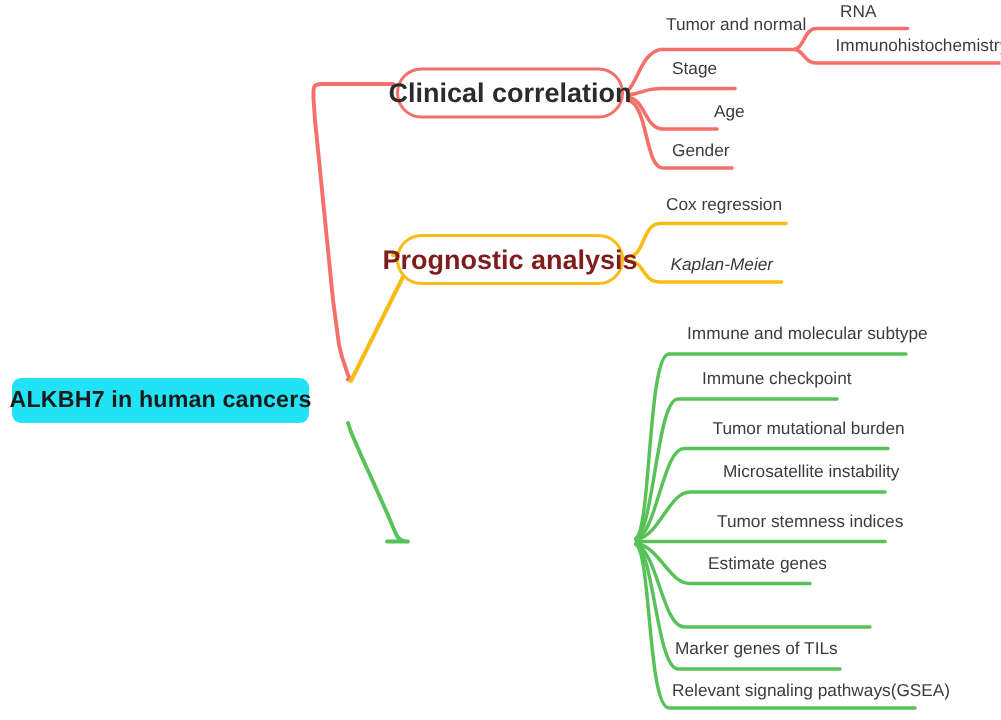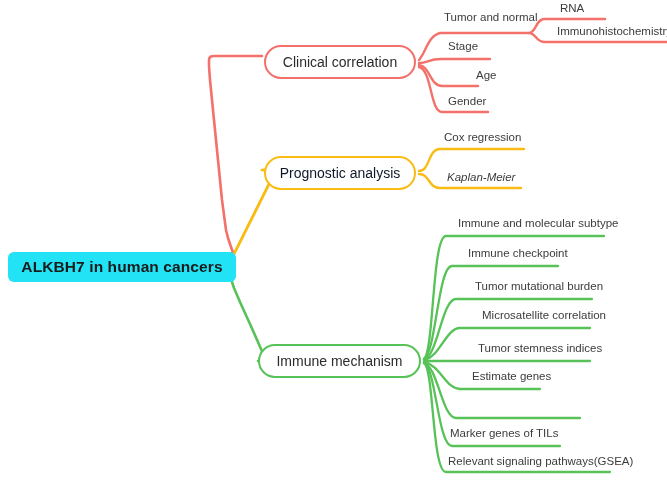--- a/index.html
+++ b/index.html
@@ -25,21 +25,21 @@
     top: 0; left: 0;
     width: 667px;
     height: 480px;
     pointer-events: none;
   }
   
   .root-node {
     position: absolute;
     left: 8px;
     top: 252px;
-    width: 228px;
+    width: 198px;
     height: 30px;
     border-radius: 6px;
     display: flex;
     align-items: center;
     justify-content: center;
     box-sizing: border-box;
   }
   .root-node .root-label {
     font-size: 15.5px;
     font-weight: bold;
@@ -53,22 +53,22 @@
     height: 34px;
     border-radius: 17px;
     border: 2px solid #000;
     background: #ffffff;
     display: flex;
     align-items: center;
     justify-content: center;
     box-sizing: border-box;
   }
   .branch-node .branch-label {
-    font-size: 14px;
-    font-weight: normal;
+    font-size: 18px;
+    font-weight: bold;
     color: #2b2b2b;
     white-space: nowrap;
   }
   #branch-clinical  { left: 264px; top: 45px;  width: 152px; }
   #branch-prognostic{ left: 264px; top: 156px; width: 152px; }
   #branch-immune    { left: 258px; top: 344px; width: 163px; }
 
   
   .leaf {
     position: absolute;
@@ -131,26 +131,23 @@
 
   <div class="root-node" id="root-node" style="background: rgb(34, 227, 245);">
     <span class="root-label" style="color: rgb(26, 26, 26);">ALKBH7 in human cancers</span>
   </div>
 
   <div class="branch-node" id="branch-clinical" style="border-color: rgb(244, 112, 106);">
     <span class="branch-label" style="color: rgb(43, 43, 43);">Clinical correlation</span>
   </div>
 
   <div class="branch-node" id="branch-prognostic" style="border-color: rgb(249, 188, 21);">
-    <span class="branch-label" style="color: #0f172a;">Prognostic analysis</span>
+    <span class="branch-label" style="color: #7f1d1d;">Prognostic analysis</span>
   </div>
 
-  <div class="branch-node" id="branch-immune" style="border-color: rgb(87, 194, 87);">
-    <span class="branch-label" style="color: rgb(43, 43, 43);">Immune mechanism</span>
-  </div>
 
   <div class="leaf" style="left: 444px; top: 12px; color: rgb(60, 60, 60);">Tumor and normal</div>
 
   <div class="leaf leaf-l3" style="left: 560px; top: 3px; color: rgb(60, 60, 60);">RNA</div>
 
   <div class="leaf leaf-l3" style="left: 557px; top: 26px; color: rgb(60, 60, 60);">Immunohistochemistry</div>
 
   <div class="leaf" style="left: 448px; top: 41px; color: rgb(60, 60, 60);">Stage</div>
 
   <div class="leaf" style="left: 448px; top: 70px; color: rgb(60, 60, 60); margin-left: 28px;">Age</div>
@@ -160,21 +157,21 @@
   <div class="leaf" style="left: 444px; top: 132px; color: rgb(60, 60, 60);">Cox regression</div>
 
   <div class="leaf" style="left: 447px; top: 172px; color: rgb(60, 60, 60); font-style: italic;">Kaplan-Meier</div>
 
   <div class="leaf" style="left: 458px; top: 218px; color: rgb(60, 60, 60);">Immune and molecular subtype</div>
 
   <div class="leaf" style="left: 468px; top: 248px; color: rgb(60, 60, 60);">Immune checkpoint</div>
 
   <div class="leaf" style="left: 475px; top: 281px; color: rgb(60, 60, 60);">Tumor mutational burden</div>
 
-  <div class="leaf" style="left: 482px; top: 310px; color: rgb(60, 60, 60);">Microsatellite correlation</div>
+  <div class="leaf" style="left: 482px; top: 310px; color: rgb(60, 60, 60);">Microsatellite instability</div>
 
   <div class="leaf" style="left: 478px; top: 343px; color: rgb(60, 60, 60);">Tumor stemness indices</div>
 
   <div class="leaf" style="left: 472px; top: 371px; color: rgb(60, 60, 60);">Estimate genes</div>
 
 
   <div class="leaf" style="left: 450px; top: 428px; color: rgb(60, 60, 60);">Marker genes of TILs</div>
 
   <div class="leaf" style="left: 448px; top: 456px; color: rgb(60, 60, 60);">Relevant signaling pathways(GSEA)</div>
 

